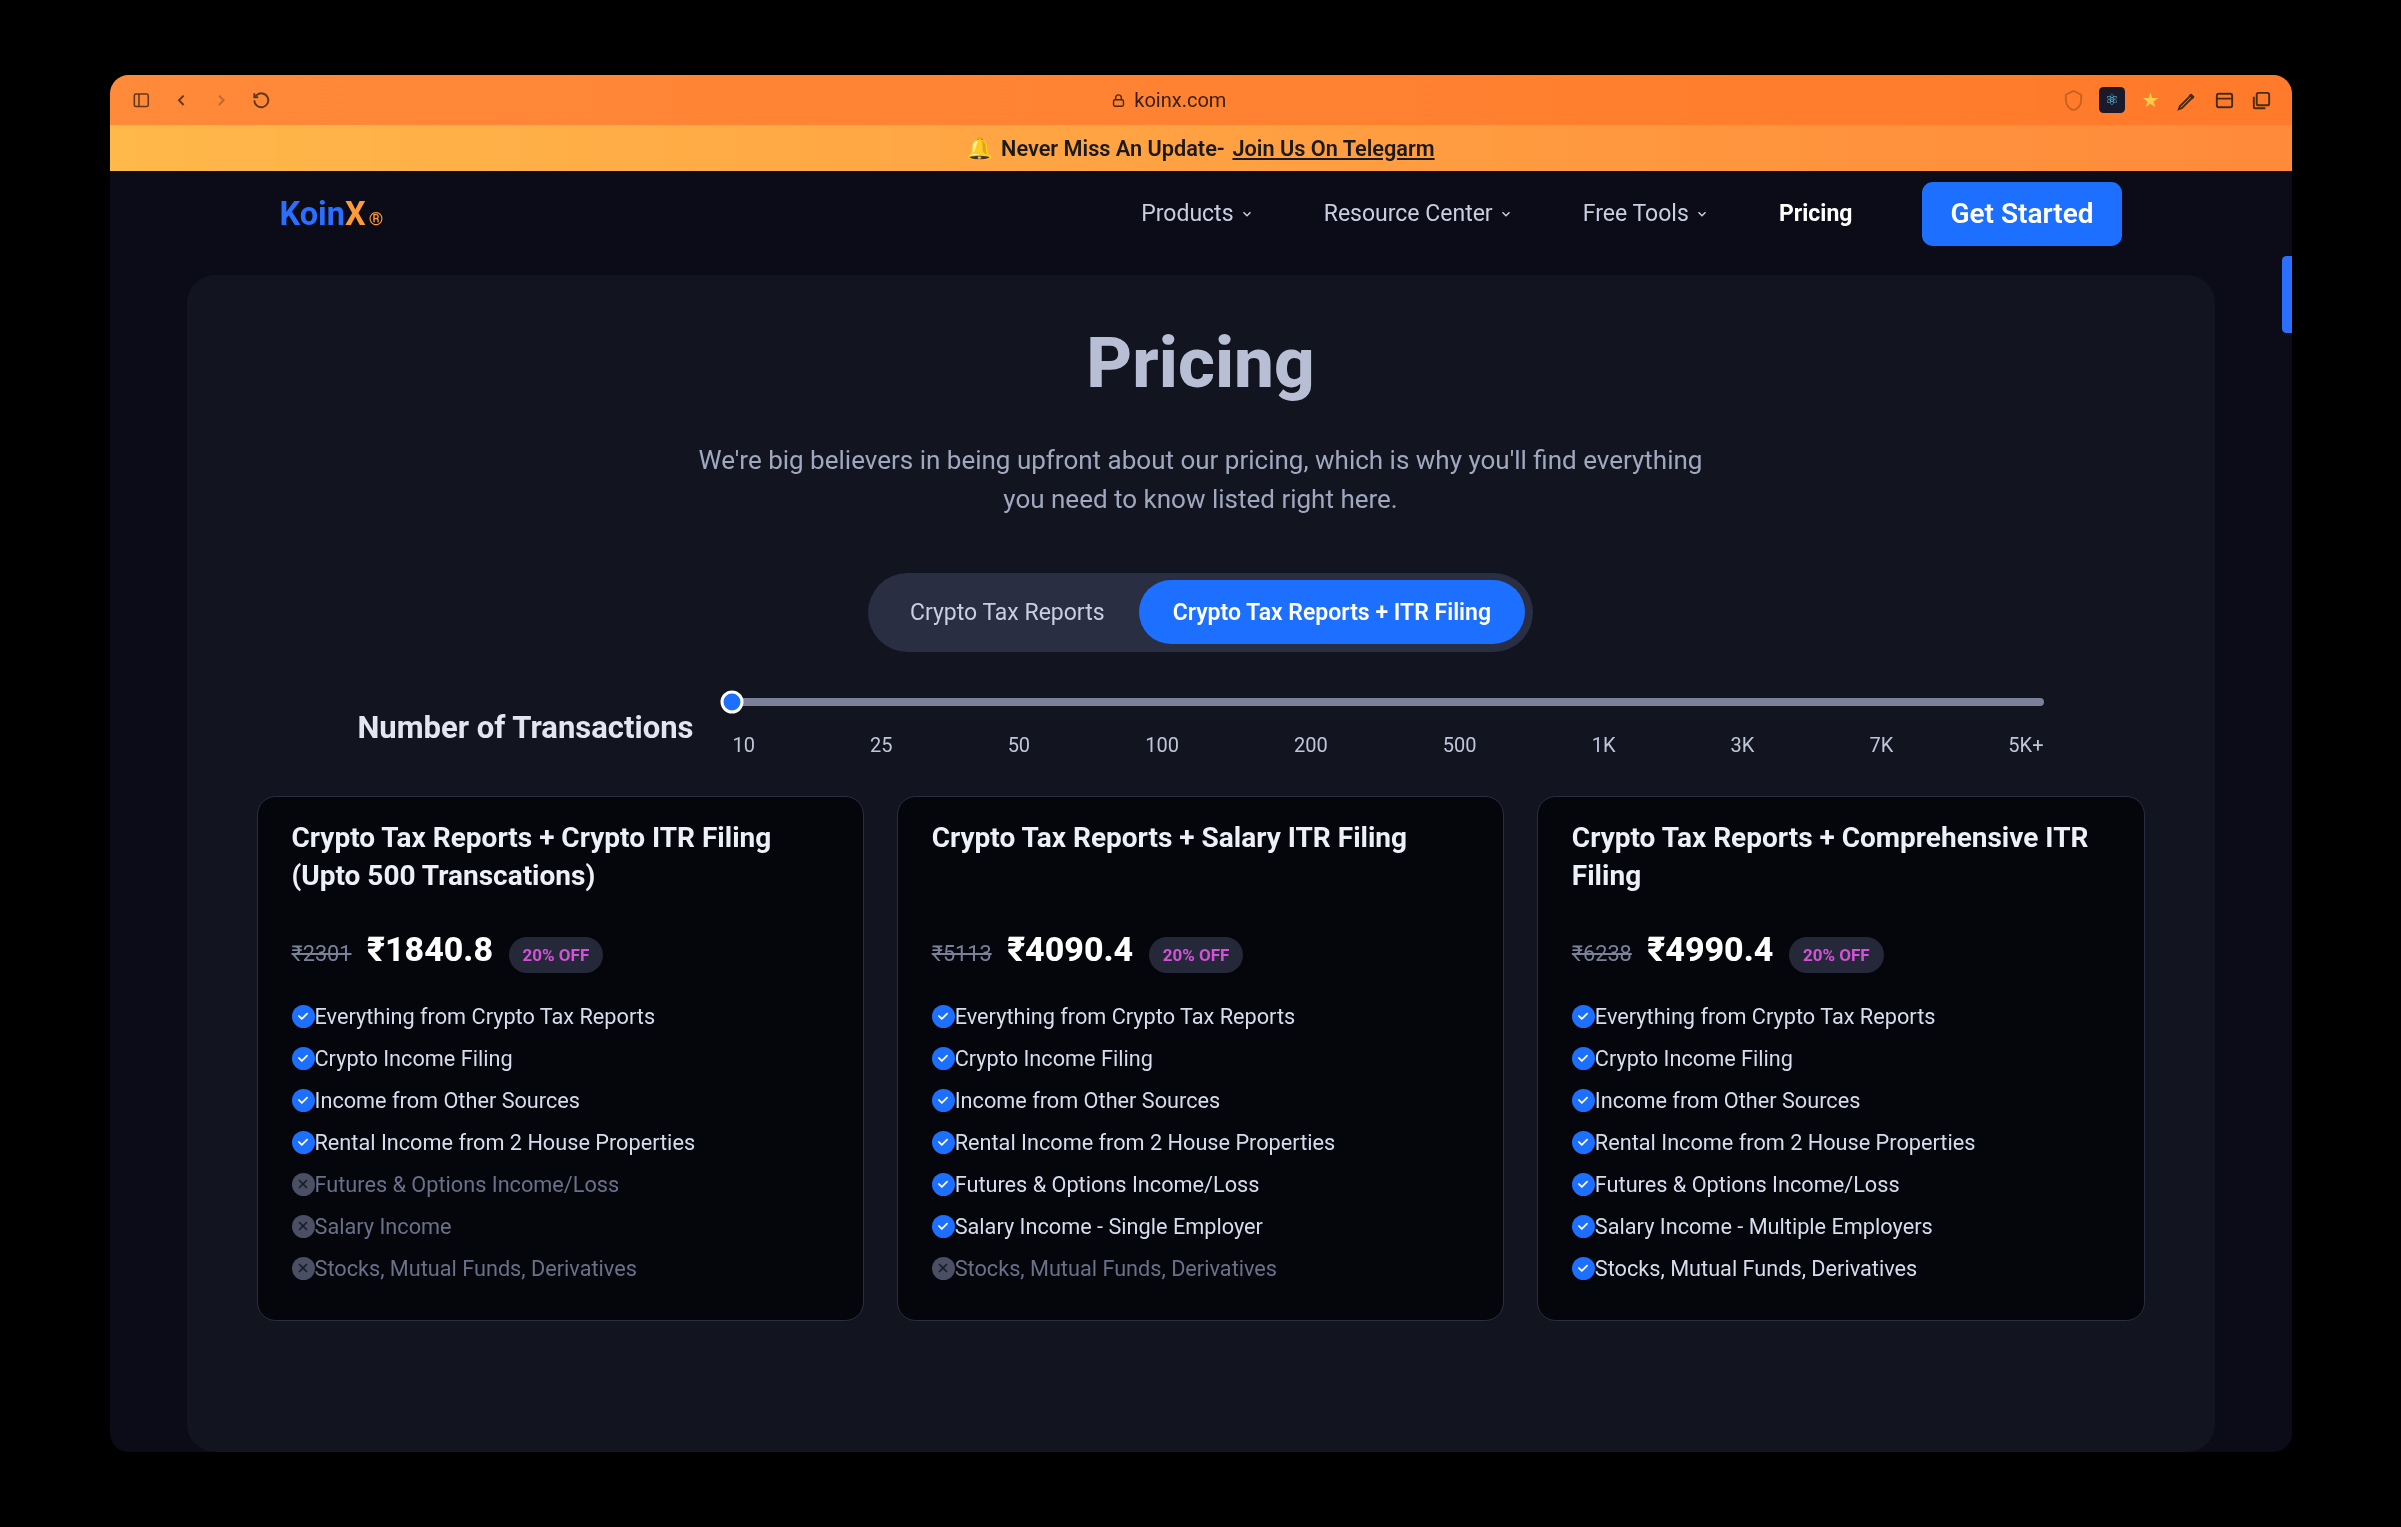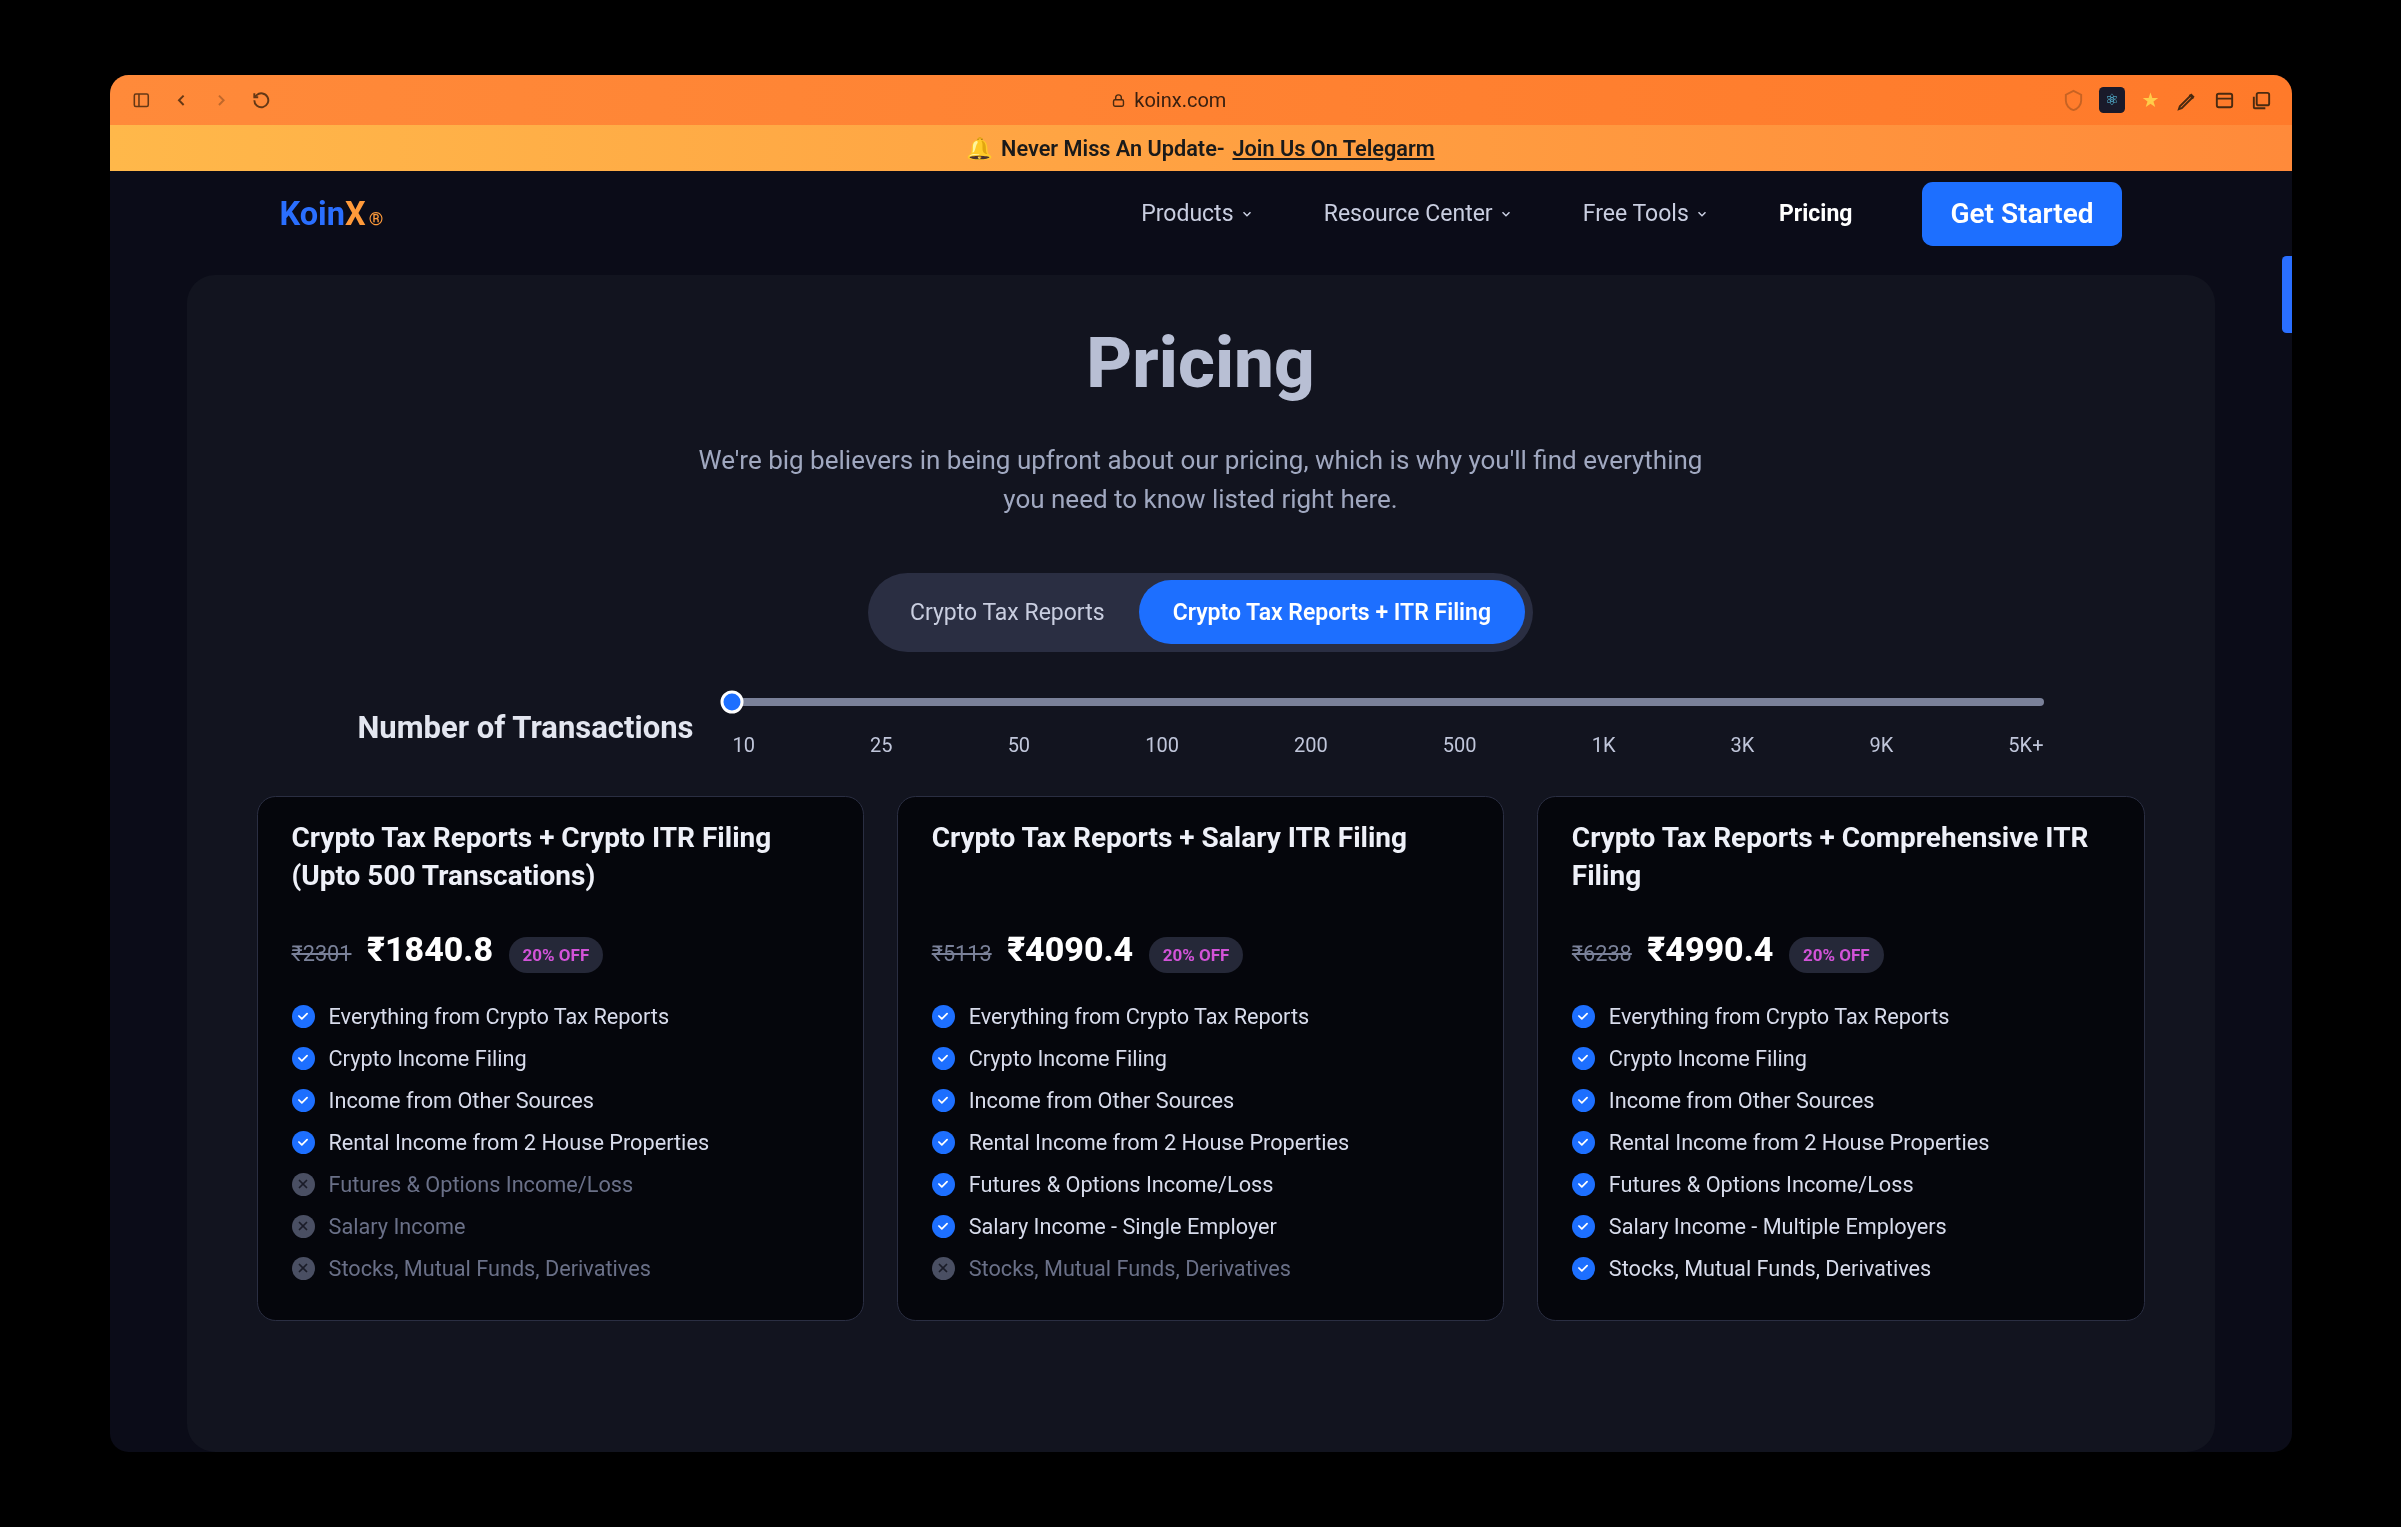--- a/index.html
+++ b/index.html
@@ -233,21 +233,20 @@
   background: #252838;
   color: #d253d8;
   font-size: 17px;
   font-weight: 700;
   padding: 7.7px 14px;
   border-radius: 773px;
 }
 .feat {
   display: flex;
   align-items: center;
-  gap: 14px;
   font-size: 21.7px;
   margin-bottom: 17px;
 }
 .feat.on { color: #d8dcec; }
 .feat.off { color: #6a7088; }
 .fi {
   width: 23px; height: 23px; border-radius: 50%;
   display: flex; align-items: center; justify-content: center;
   flex-shrink: 0;
 }
@@ -377,21 +376,21 @@
           </div>
           <div class="slider-ticks" id="ticks">
               <span>10</span>
               <span>25</span>
               <span>50</span>
               <span>100</span>
               <span>200</span>
               <span>500</span>
               <span>1K</span>
               <span>3K</span>
-              <span>9K</span>
+              <span>7K</span>
               <span>5K+</span>
             </div>
         </div>
       </div>
 
       <div class="cards" id="cards">
           <div class="card">
             <div class="card-title">Crypto Tax Reports + Crypto ITR Filing (Upto 500 Transcations)</div>
             <div class="price-row">
               <span class="price-old">₹2301</span>

